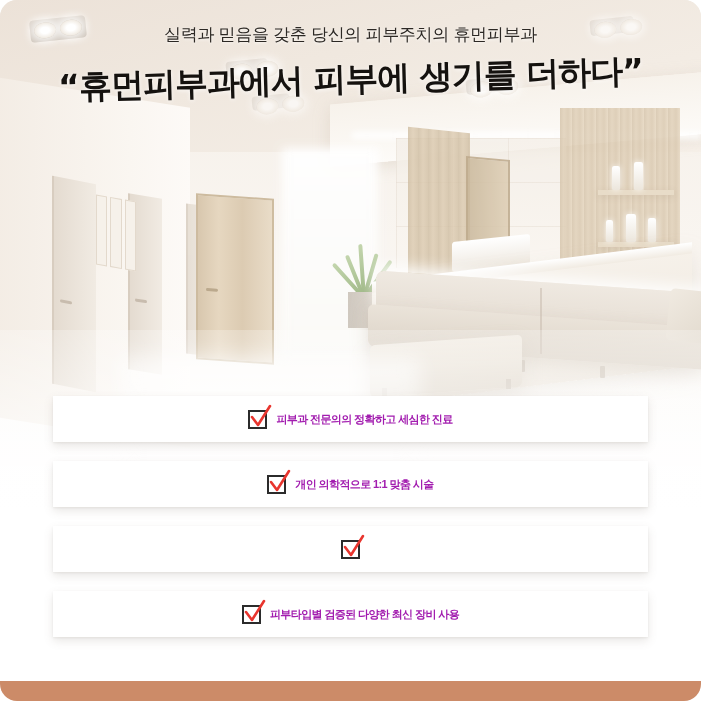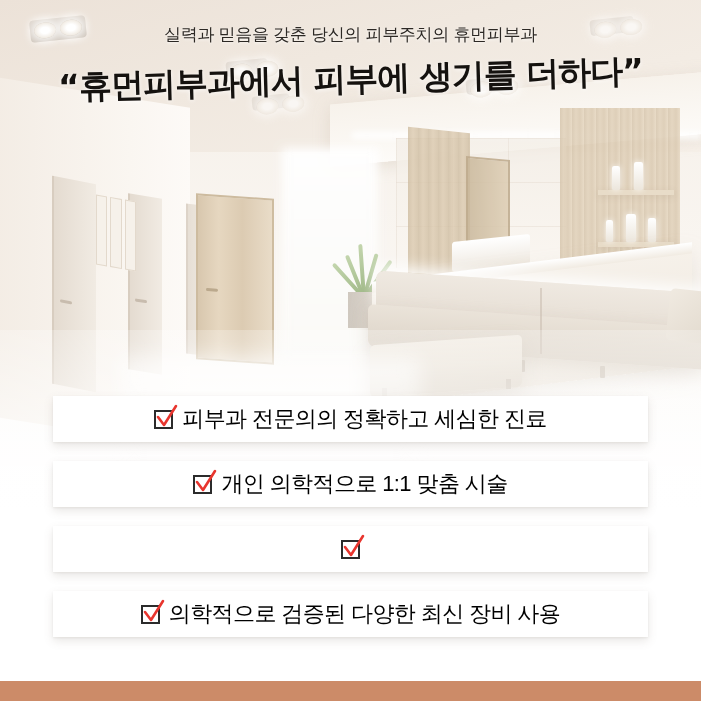--- a/index.html
+++ b/index.html
@@ -7,20 +7,21 @@
     width:701px; height:701px;
     overflow:hidden;
     font-family:"Liberation Sans", sans-serif;
     background:#ffffff;
   }
   #page {
     position:relative;
     width:701px; height:701px;
     background:#ffffff;
     overflow:hidden;
+    border-radius:17px;
   }
 
   
   .photo {
     position:absolute;
     left:0; top:0;
     width:701px; height:520px;
     background:
       linear-gradient(to bottom, rgba(255,255,255,0) 72%, rgba(255,255,255,0.55) 86%, #ffffff 98%),
       linear-gradient(to bottom, #efe7df 0%, #f3ece4 14%, #f7f2ec 26%, #faf7f3 60%, #fdfbf9 100%);
@@ -315,25 +316,25 @@
     width:19px; height:19px;
     border:2px solid #2b2b2b;
     background:#ffffff;
   }
   .check-icon svg {
     position:absolute; left:0px; top:-5px;
     width:24px; height:25px;
     overflow:visible;
   }
   .card-label {
-    font-size:22px;
-    color:#000000;
+    font-size:11px;
+    color:#a21caf;
     letter-spacing:-0.6px;
     white-space:nowrap;
-    font-weight:400;
+    font-weight:700;
   }
 
   
   .bottom-bar {
     position:absolute;
     left:0; bottom:0;
     width:701px; height:20px;
   }
 </style>
 </head>
@@ -456,20 +457,20 @@
       </span>
     </div>
 
     <div class="card">
       <span class="check-icon">
         <span class="box" style="border-color: rgb(43, 43, 43);"></span>
         <svg viewBox="0 0 24 25" aria-hidden="true">
           <path d="M4 12 L10 20 L22 1" fill="none" stroke="#e8352e" stroke-width="2.6" stroke-linecap="round" stroke-linejoin="round"></path>
         </svg>
       </span>
-      <span class="card-label">의학적으로 검증된 다양한 최신 장비 사용</span>
+      <span class="card-label">피부타입별 검증된 다양한 최신 장비 사용</span>
     </div>
 
   </div>
 
   <div class="bottom-bar" style="background: rgb(204, 139, 104);"></div>
 
 </div>
 
 </body></html>

